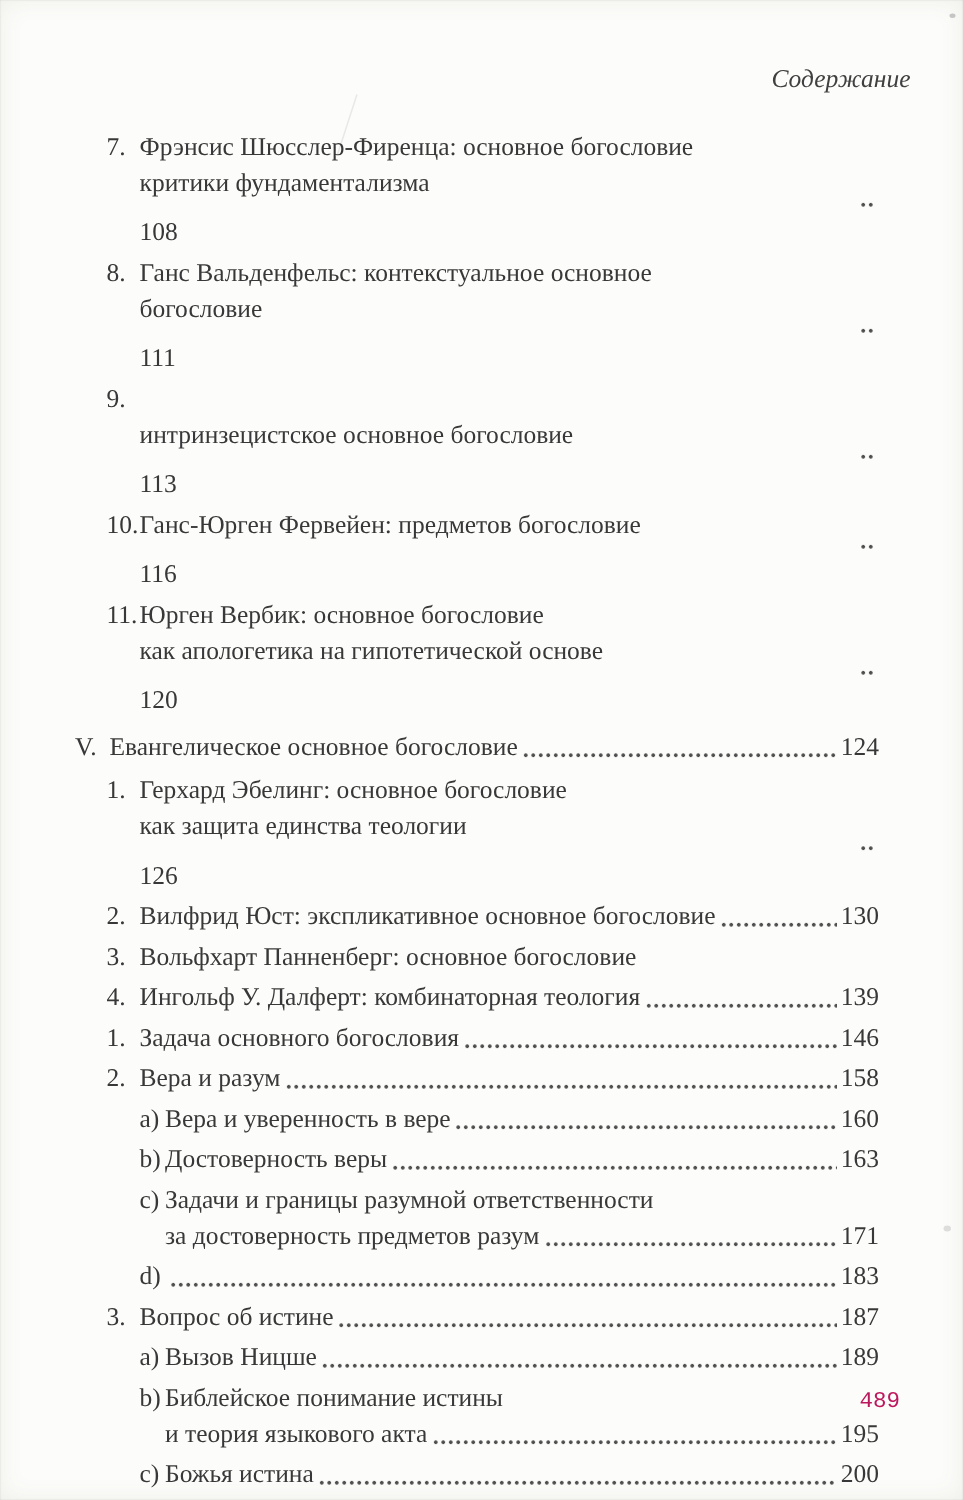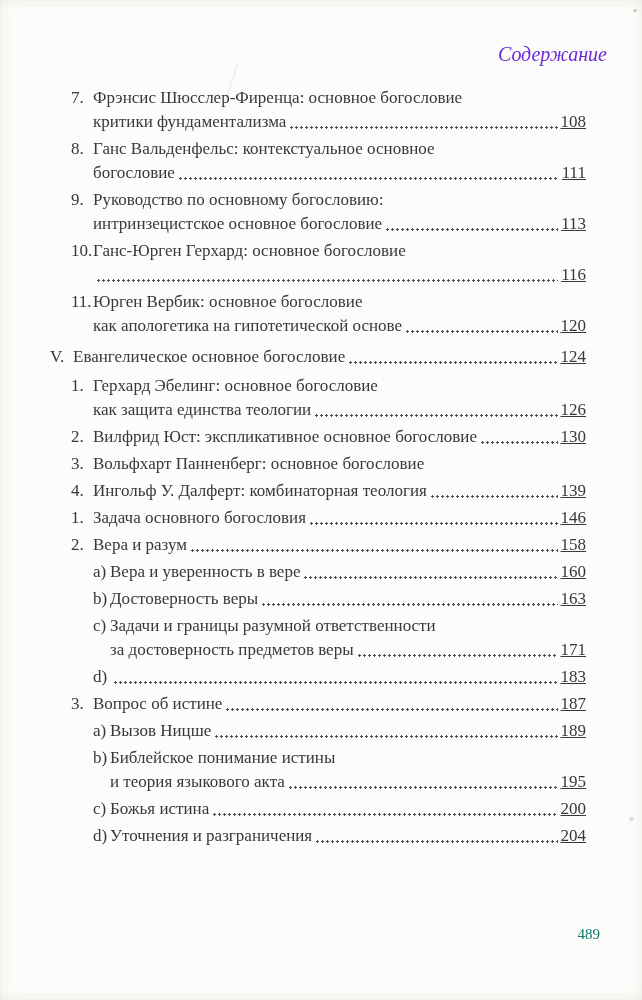--- a/index.html
+++ b/index.html
@@ -11,60 +11,61 @@
     overflow: hidden;
     font-family: "Liberation Serif", "DejaVu Serif", serif;
     color: #383838;
     box-shadow: inset 0 0 1px #c4c2bc, inset 0 0 16px rgba(90,85,70,0.09);
   }
   .running-head {
     position: absolute;
     top: 43px;
     right: 35px;
     font-style: italic;
-    font-size: 20px;
-    color: #6d28d9;
+    font-size: 17px;
+    color: #404040;
   }
   .toc {
     position: absolute;
     left: 50px;
     top: 86px;
     width: 536px;
     font-size: 17px;
   }
   .entry { margin-bottom: 3px; }
   .entry.lvl1 { margin-top: 7px; margin-bottom: 5px; }
   .line { display: flex; line-height: 24px; }
   .lbl { flex: 0 0 auto; white-space: nowrap; }
   .lvl1 > .line > .lbl { width: 23px; }
   .lvl2 { padding-left: 21px; }
   .lvl2 > .line > .lbl { width: 22px; }
-  .lvl2 > .line.cont { padding-left: 22px; }
+  .lvl2 > .line.cont { padding-left: 22px; flex-direction: column; }
   .lvl3 { padding-left: 43px; }
   .lvl3 > .line > .lbl { width: 17px; }
   .lvl3 > .line.cont { padding-left: 17px; }
   .txt { flex: 0 0 auto; white-space: nowrap; }
   .leader {
     flex: 1 1 auto;
     min-width: 10px;
     align-self: flex-end;
     height: 5px;
     margin: 0 3px 4px 3px;
     background-image: radial-gradient(circle, #4f4f4f 1.02px, rgba(0,0,0,0) 1.4px);
     background-size: 5px 5px;
     background-repeat: repeat-x;
     background-position: left bottom;
   }
-  .page-num { flex: 0 0 auto; white-space: nowrap; text-decoration: underline; }
+  .page-num { flex: 0 0 auto; white-space: nowrap; }
   .folio {
     position: absolute;
     top: 926px;
     right: 42px;
     font-size: 15px;
-    color: #0f766e;
+    color: #be185d;
+    font-family: Liberation Mono, monospace;
   }
   
   .crease {
     position: absolute;
     left: 231px; top: 62px;
     width: 1px; height: 42px;
     background: rgba(60,60,60,0.10);
     transform: rotate(18deg);
   }
   .speck-tr {
@@ -111,32 +112,31 @@
         </div>
         <div class="line cont">
           <span class="txt">богословие</span>
           <span class="leader"></span>
           <span class="page-num">111</span>
         </div>
       </div>
       <div class="entry lvl2">
         <div class="line">
           <span class="lbl">9.</span>
-          <span class="txt">Руководство по основному богословию:</span>
         </div>
         <div class="line cont">
           <span class="txt">интринзецистское основное богословие</span>
           <span class="leader"></span>
           <span class="page-num">113</span>
         </div>
       </div>
       <div class="entry lvl2">
         <div class="line">
           <span class="lbl">10.</span>
-          <span class="txt">Ганс-Юрген Герхард: основное богословие</span>
+          <span class="txt">Ганс-Юрген Фервейен: предметов богословие</span>
         </div>
         <div class="line cont">
           <span class="leader"></span>
           <span class="page-num">116</span>
         </div>
       </div>
       <div class="entry lvl2">
         <div class="line">
           <span class="lbl">11.</span>
           <span class="txt">Юрген Вербик: основное богословие</span>
@@ -219,21 +219,21 @@
           <span class="leader"></span>
           <span class="page-num">163</span>
         </div>
       </div>
       <div class="entry lvl3">
         <div class="line">
           <span class="lbl">c)</span>
           <span class="txt">Задачи и границы разумной ответственности</span>
         </div>
         <div class="line cont">
-          <span class="txt">за достоверность предметов веры</span>
+          <span class="txt">за достоверность предметов разум</span>
           <span class="leader"></span>
           <span class="page-num">171</span>
         </div>
       </div>
       <div class="entry lvl3">
         <div class="line">
           <span class="lbl">d)</span>
           <span class="leader"></span>
           <span class="page-num">183</span>
         </div>

